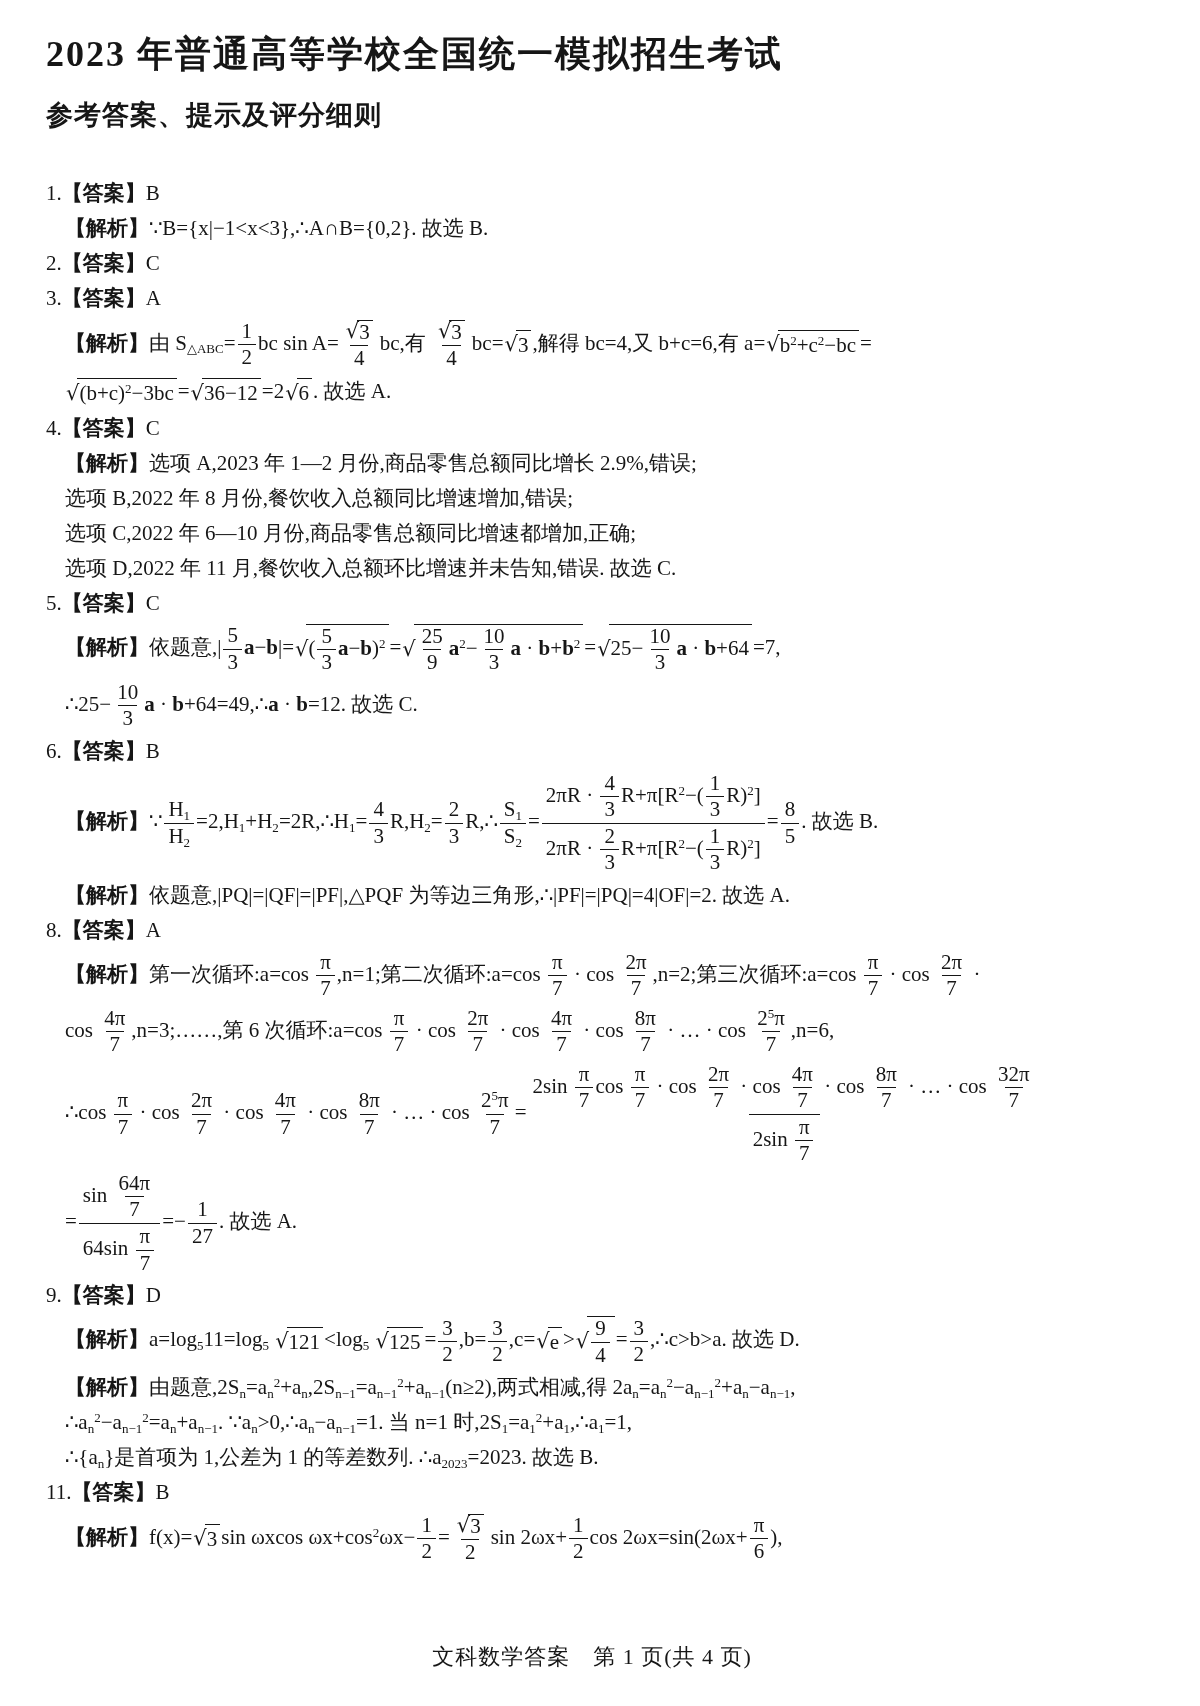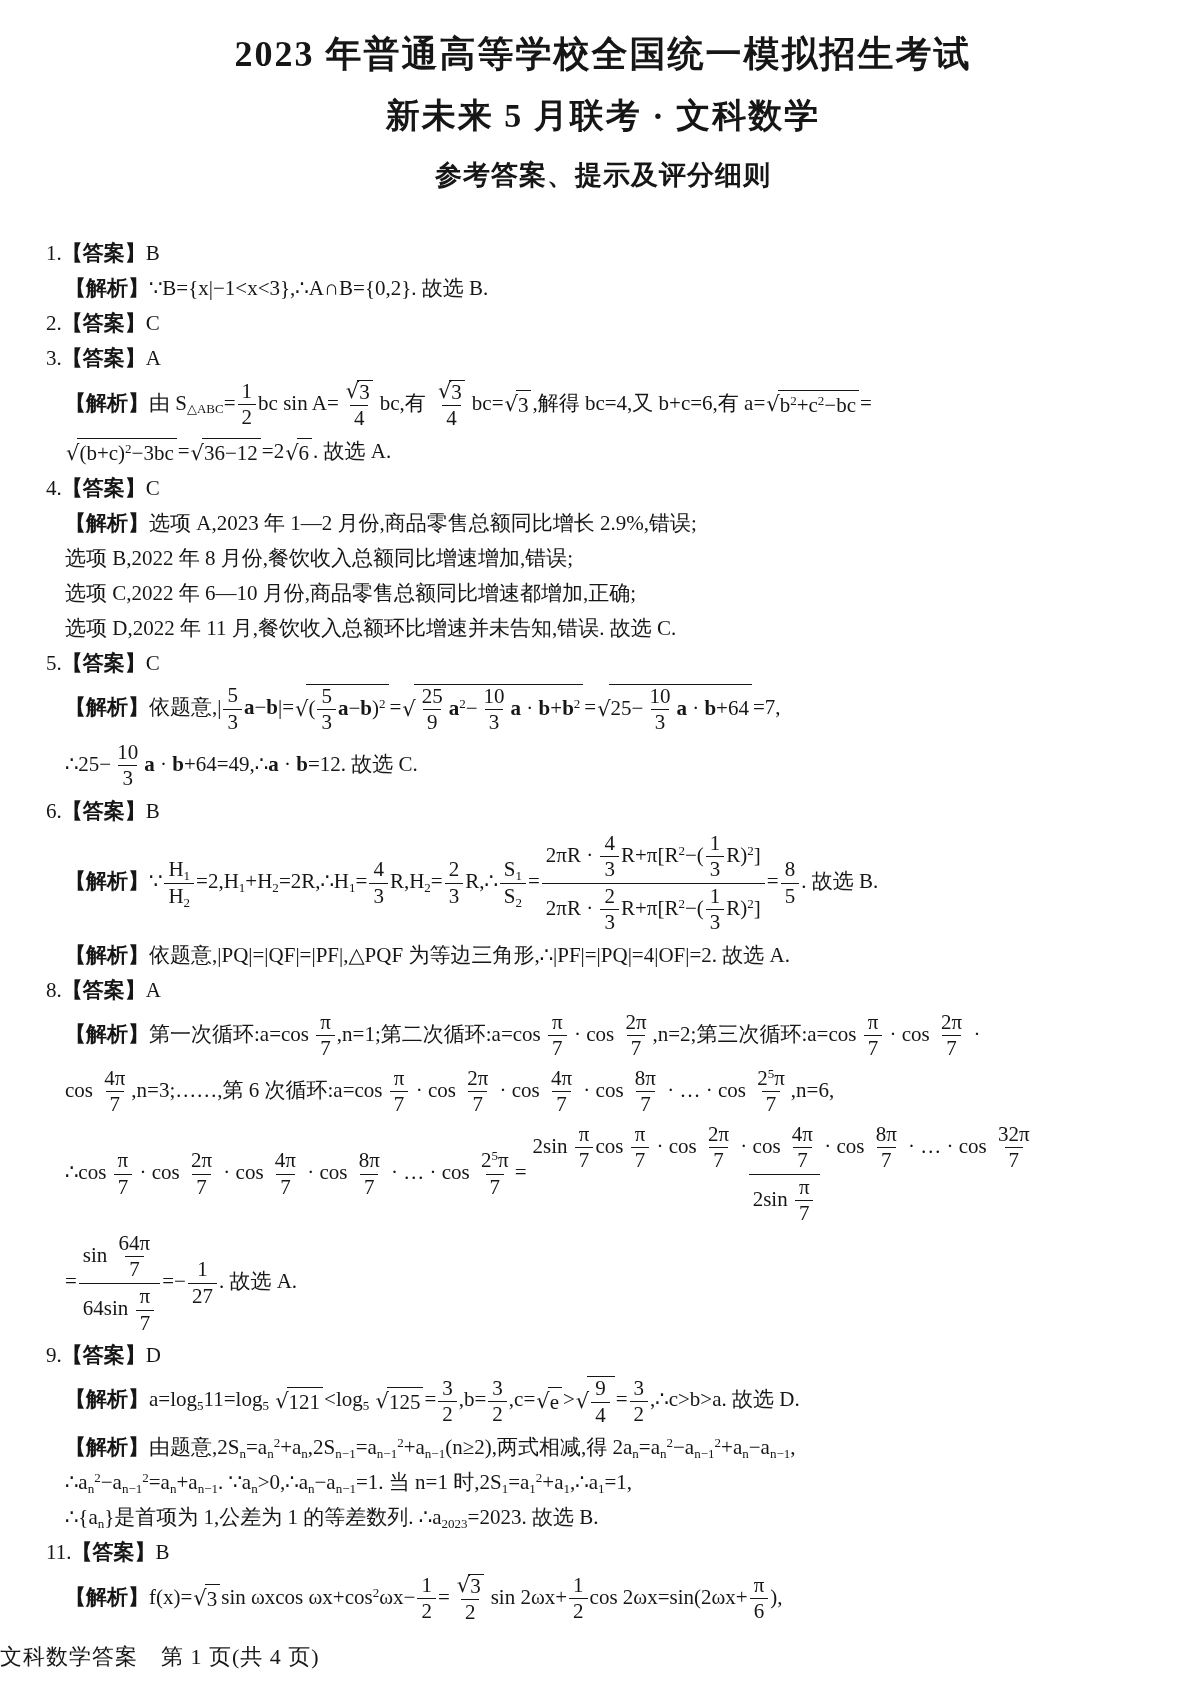--- a/index.html
+++ b/index.html
@@ -2,48 +2,47 @@
 <html><head>
 <meta charset="utf-8">
 <style>
   html,body{margin:0;padding:0;}
   body{
     width:1200px;height:1706px;position:relative;overflow:hidden;
     background:#ffffff;color:#161616;
     font-family:"Liberation Serif","DejaVu Serif","DejaVu Sans",serif;
   }
   .page{padding:30px 40px 0 46px;}
-  .hdr{ text-align:center; }
+  .hdr{ text-align:left; }
   .t1{font-size:36px;font-weight:700;letter-spacing:2px;}
   .t2{font-size:34px;font-weight:700;margin-top:14px;letter-spacing:2px;}
   .t3{font-size:27px;font-weight:700;margin-top:18px;letter-spacing:1px;}
   .content{margin-top:46px;font-size:21px;line-height:1.38;}
   .line{margin:6px 0;white-space:nowrap;}
   .ind0{padding-left:0;}
   .ind1{padding-left:19px;}
   b{font-weight:700;}
   sup{font-size:.62em;vertical-align:.55em;line-height:0;}
   sub{font-size:.62em;vertical-align:-.28em;line-height:0;}
   .frac{display:inline-flex;flex-direction:column;align-items:center;
         vertical-align:middle;margin:0 2px;line-height:1.12;text-align:center;}
   .frac>.num{display:block;padding:0 4px 1px;}
   .frac>.den{display:block;border-top:1.6px solid #161616;padding:1px 4px 0;}
   .sqrt{display:inline-flex;align-items:center;vertical-align:middle;margin:0 1px;}
   .sqrt>.rad{font-family:"DejaVu Sans","Liberation Sans",sans-serif;margin-right:-2px;}
   .sqrt>.radbody{border-top:1.6px solid #161616;padding:0 3px 0 2px;}
-  .footer{position:absolute;left:0;right:16px;top:1642px;text-align:left;
+  .footer{position:absolute;left:0;right:16px;top:1642px;text-align:center;
           font-size:22px;letter-spacing:1px;}
 </style>
 </head>
 <body>
 
 <div class="page">
   <div class="hdr">
     <div class="t1">2023 年普通高等学校全国统一模拟招生考试</div>
-    <div class="t2">新未来 5 月联考 · 文科数学</div>
     <div class="t3">参考答案、提示及评分细则</div>
   </div>
   <main class="content">
       <div class="line ind0">1.<b>【答案】</b>B</div>
       <div class="line ind1"><b>【解析】</b>∵B={x|−1&lt;x&lt;3},∴A∩B={0,2}. 故选 B.</div>
       <div class="line ind0">2.<b>【答案】</b>C</div>
       <div class="line ind0">3.<b>【答案】</b>A</div>
       <div class="line ind1"><b>【解析】</b>由 S<sub>△ABC</sub>=<span class="frac">
           <span class="num">1</span>
           <span class="den">2</span>

